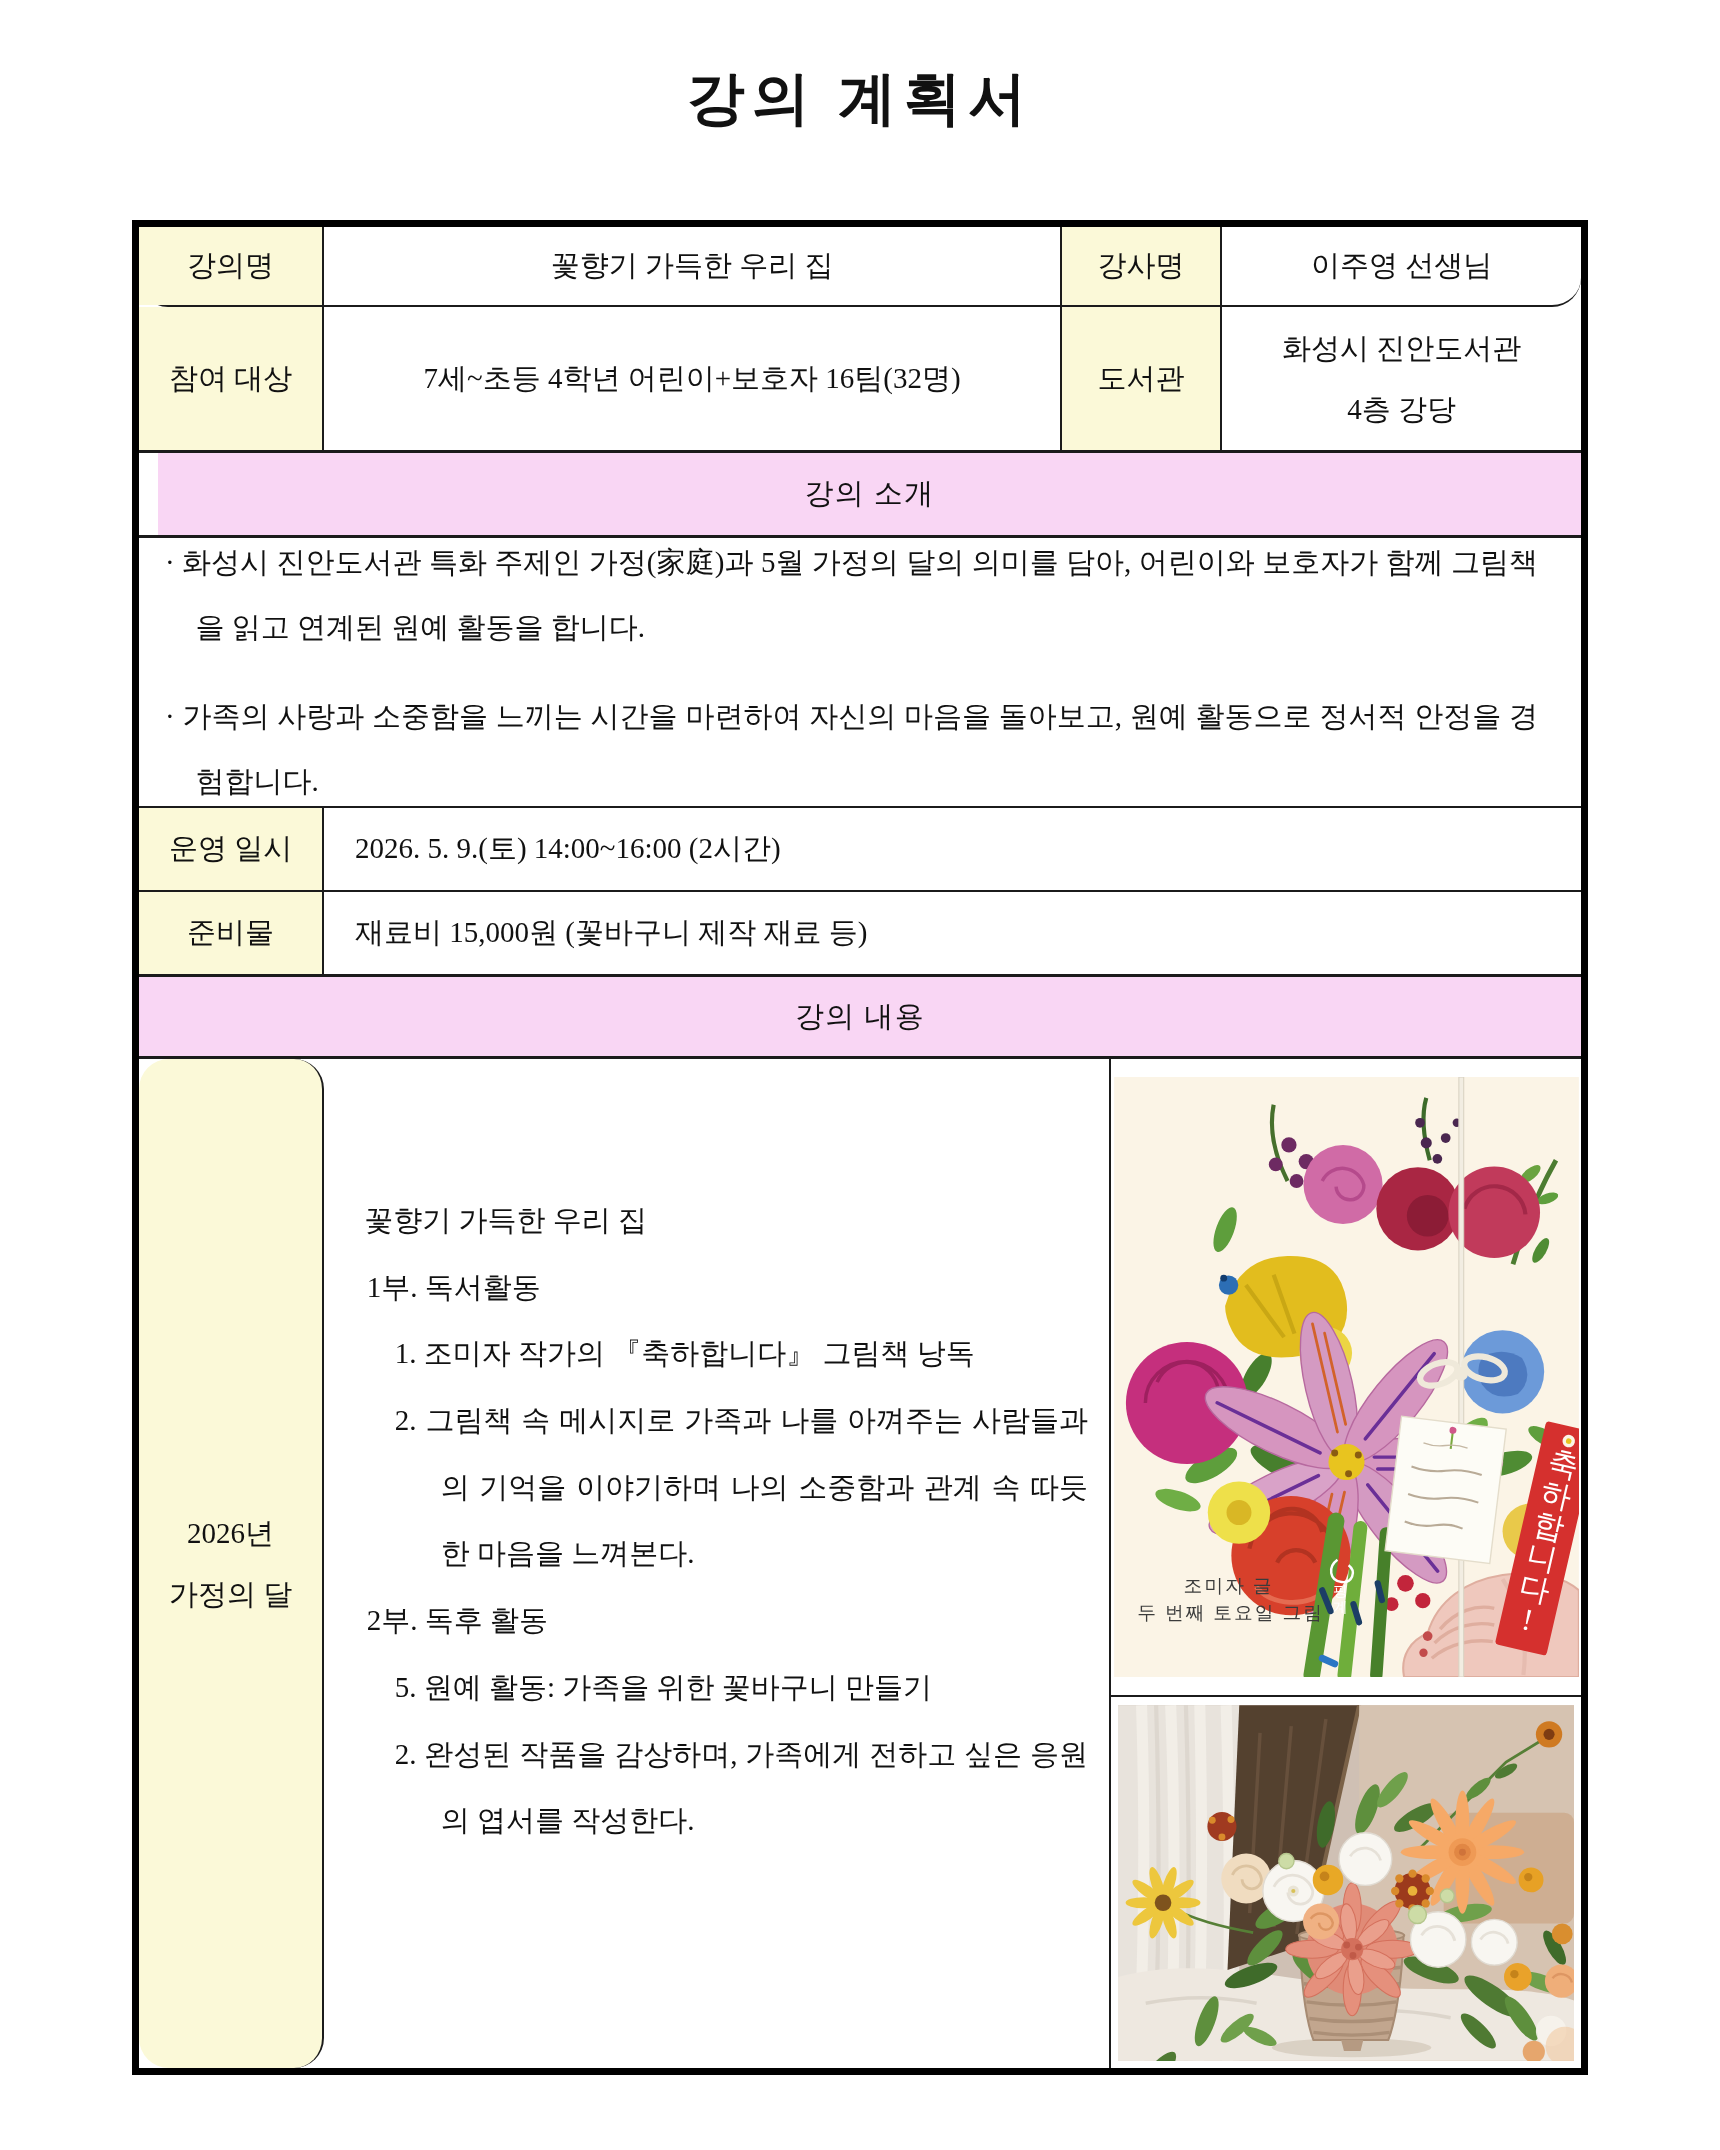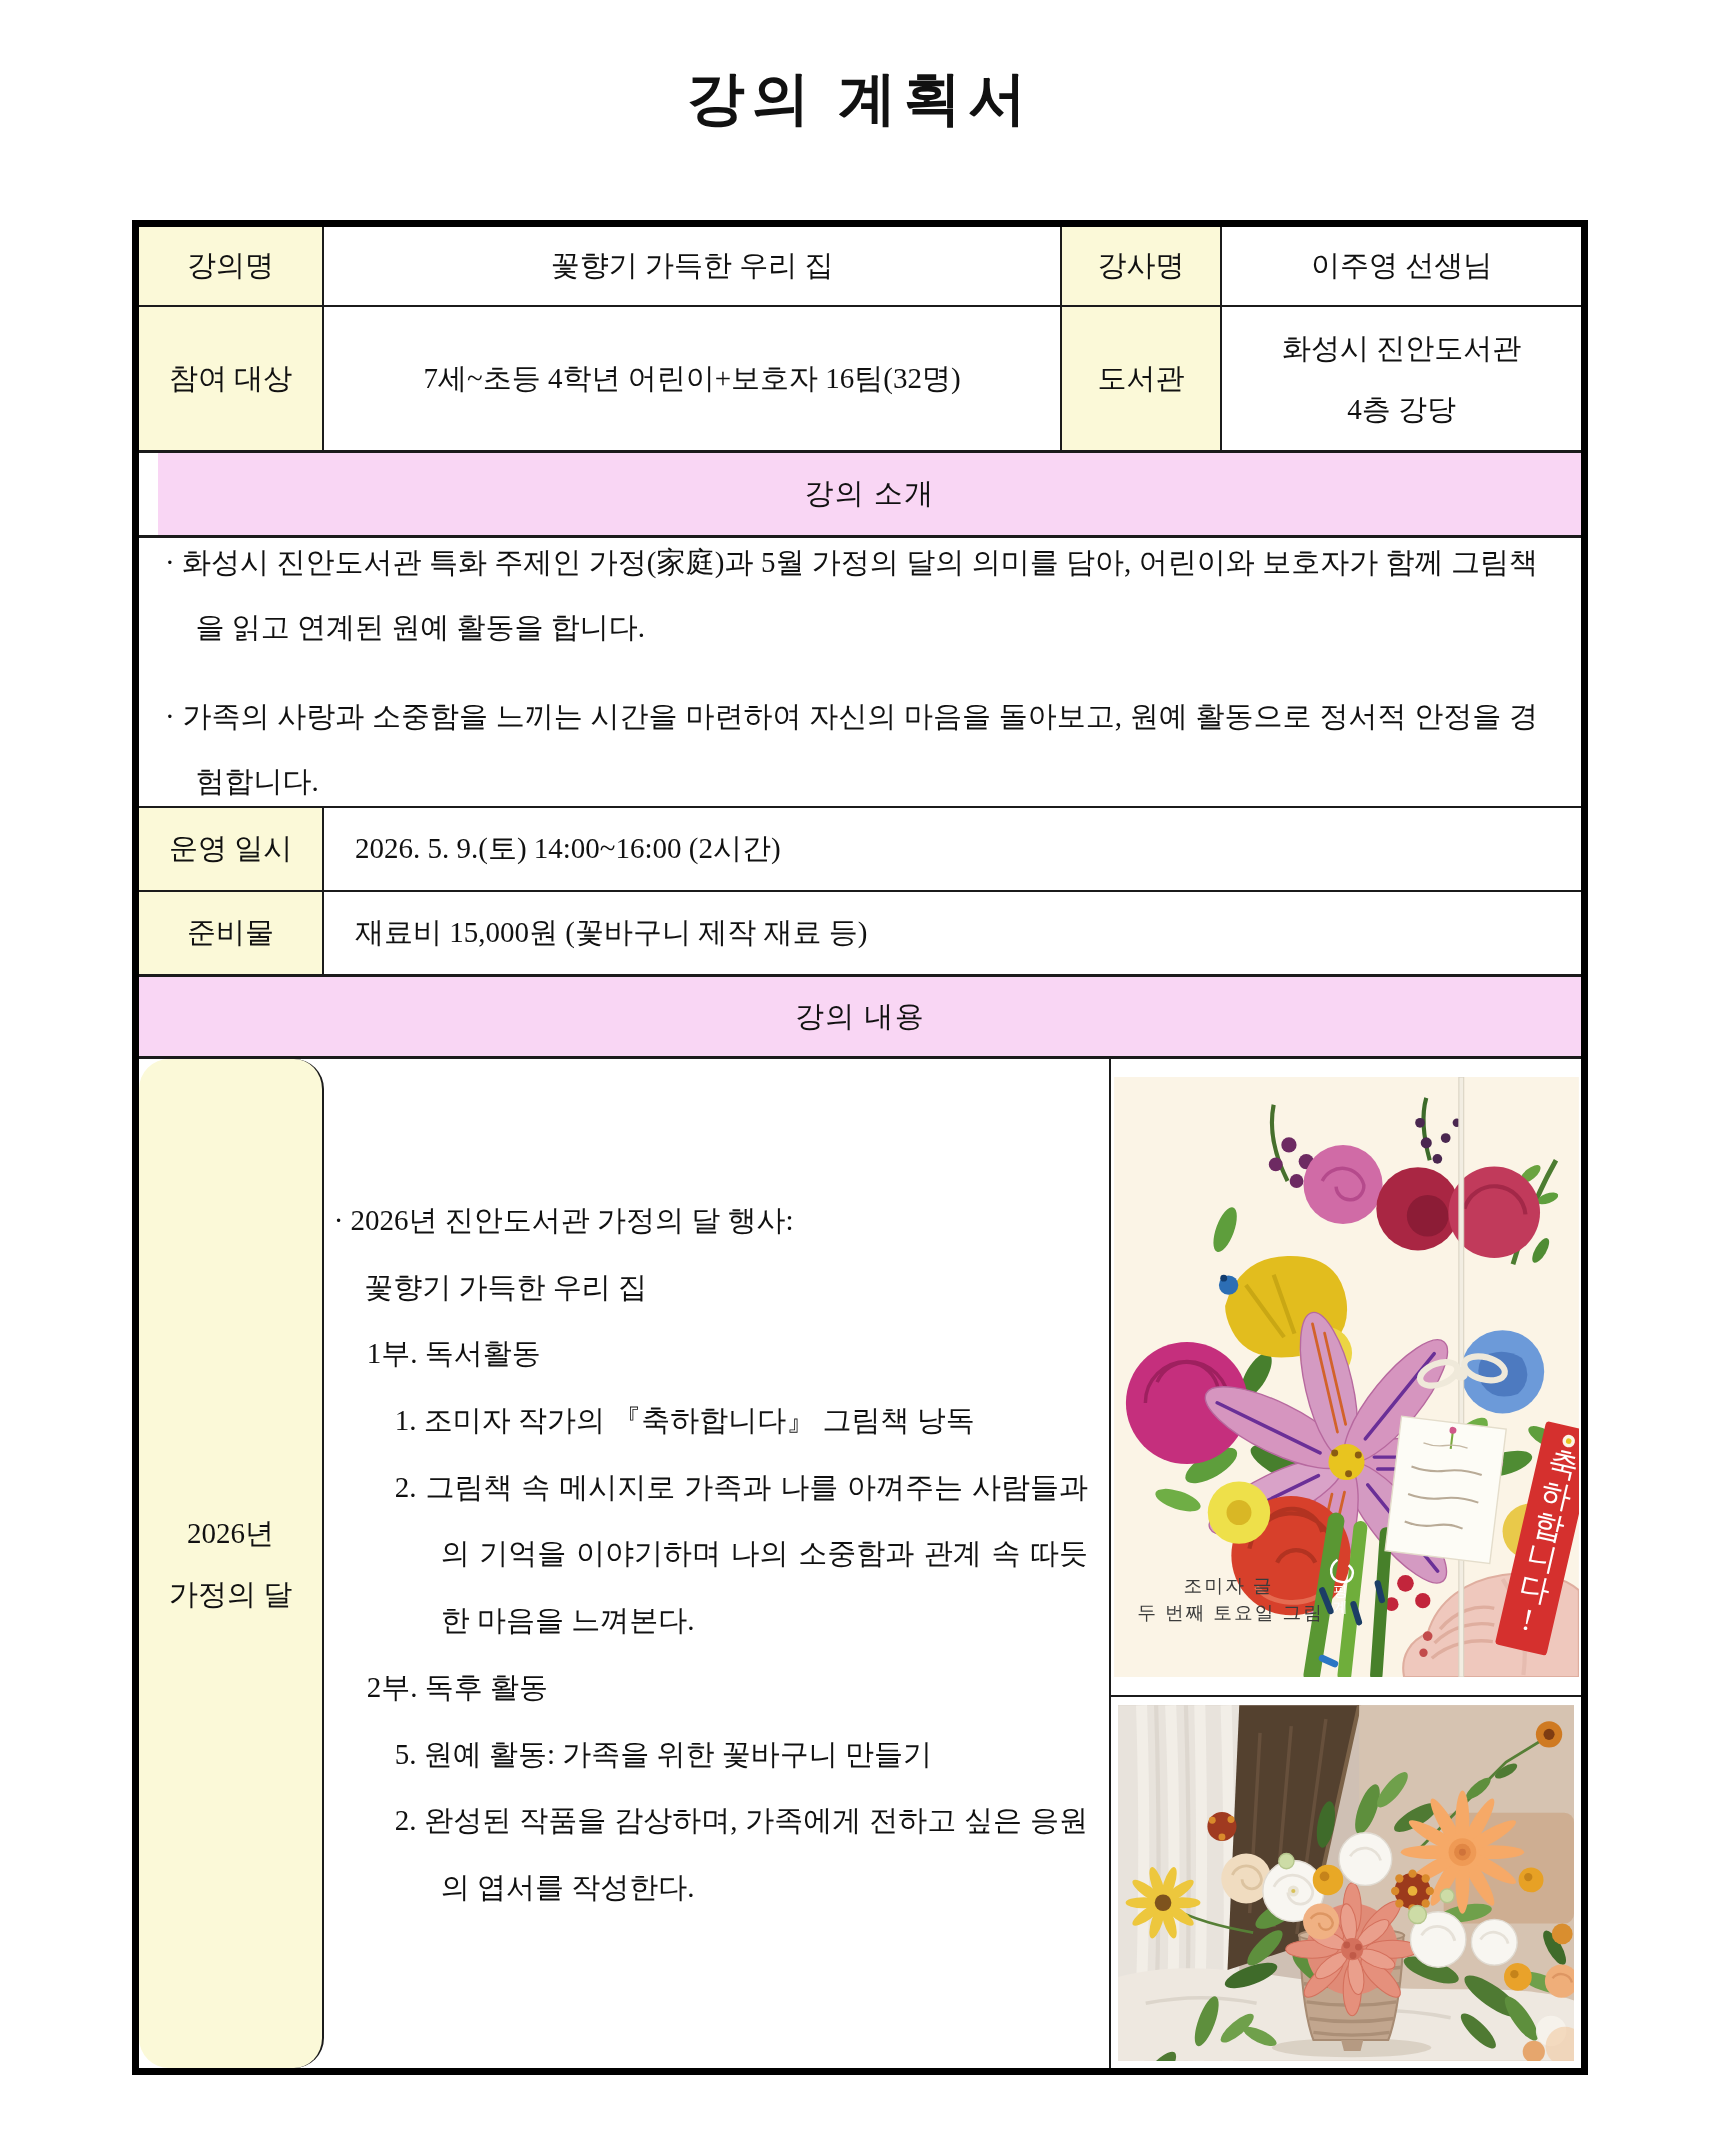--- a/index.html
+++ b/index.html
@@ -17,21 +17,21 @@
   .page-title{
     position:absolute;top:60px;left:0;width:100%;text-align:center;
     font-size:58px;font-weight:bold;letter-spacing:7px;
   }
   .doc-table{
     position:absolute;left:132px;top:220px;width:1456px;height:1855px;
     border:7px solid #000;box-sizing:border-box;background:#fff;
     display:flex;flex-direction:column;font-size:29px;
   }
   .tr{display:flex;width:100%;box-sizing:border-box;flex:0 0 auto;}
-  .r1{height:80px;border-bottom:2.1px solid var(--c-border);}
+  .r1{height:80px;border-bottom:2.1px solid var(--c-border);border-radius:29px;}
   .r2{height:146px;border-bottom:3.5px solid var(--c-border);}
   .r3{height:85px;border-bottom:3.5px solid var(--c-border);padding-left:19px;}
   .r4{height:270px;border-bottom:2.1px solid var(--c-border);}
   .r5{height:84px;border-bottom:2.1px solid var(--c-border);}
   .r6{height:85px;border-bottom:3.5px solid var(--c-border);}
   .r7{height:82px;border-bottom:3.5px solid var(--c-border);}
   .r8{height:1009px;}
   .td{box-sizing:border-box;display:flex;align-items:center;justify-content:center;overflow:hidden;}
   .br{border-right:2.1px solid var(--c-border);}
   .yl{background:var(--c-yellow);}
@@ -110,21 +110,20 @@
     <div class="tr r7">
       <div class="td pk w-d hdr">강의 내용</div>
     </div>
 
     <div class="tr r8">
       <div class="td br yl w-a two-line">
         <span>2026년</span>
         <span>가정의 달</span>
       </div>
       <div class="td br w-t content-cell">
-          <p class="ln ln-bullet">· 2026년 진안도서관 가정의 달 행사:</p>
           <p class="ln ln-plain">꽃향기 가득한 우리 집</p>
           <p class="ln ln-part">1부. 독서활동</p>
           <p class="ln ln-num">1. 조미자 작가의 『축하합니다』 그림책 낭독</p>
           <p class="ln ln-num">2. 그림책 속 메시지로 가족과 나를 아껴주는 사람들과의 기억을 이야기하며 나의 소중함과 관계 속 따듯한 마음을 느껴본다.</p>
           <p class="ln ln-part">2부. 독후 활동</p>
           <p class="ln ln-num">5. 원예 활동: 가족을 위한 꽃바구니 만들기</p>
           <p class="ln ln-num">2. 완성된 작품을 감상하며, 가족에게 전하고 싶은 응원의 엽서를 작성한다.</p>
         </div>
       <div class="w-i img-col">
 

